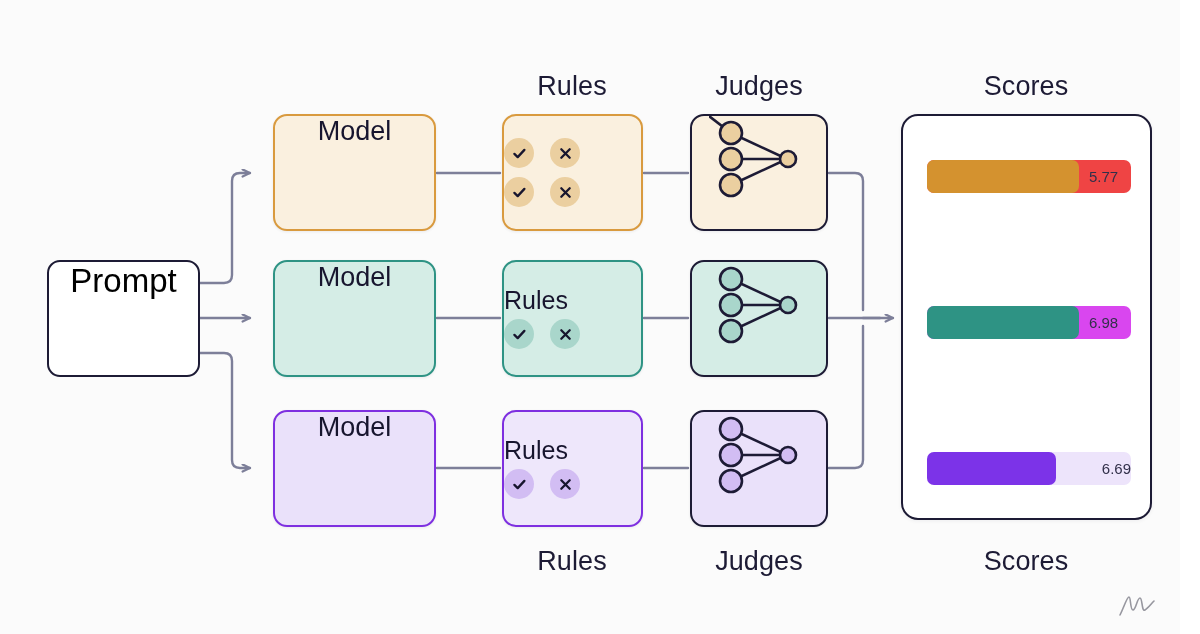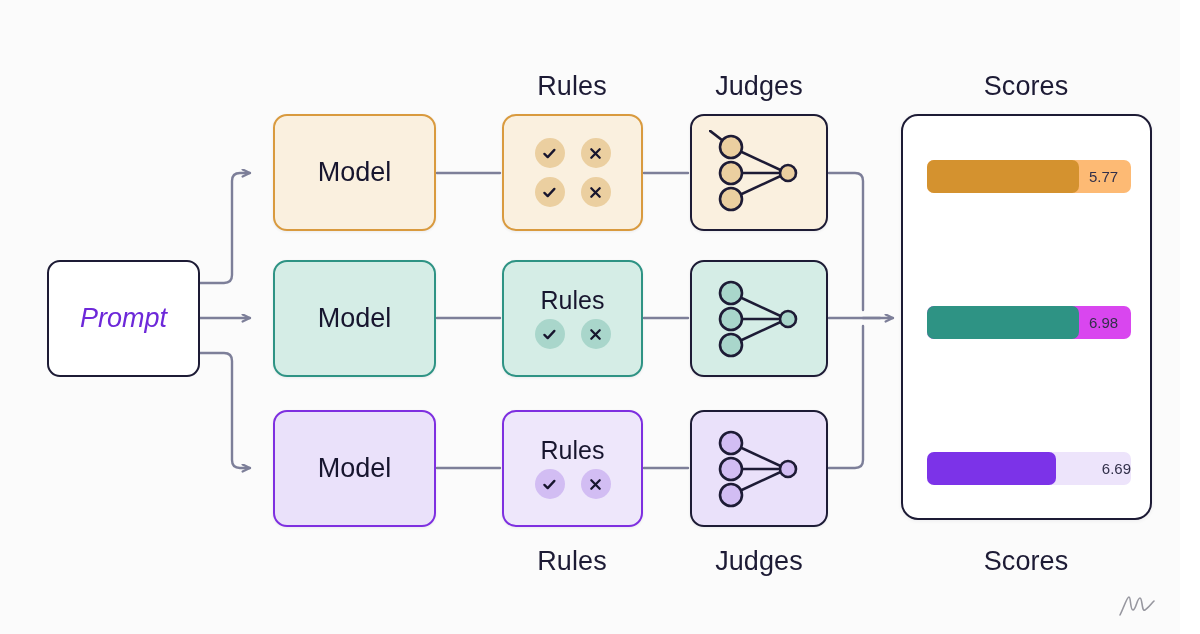--- a/index.html
+++ b/index.html
@@ -33,33 +33,32 @@
     white-space: nowrap;
     text-align: center;
   }
 
   
   .node {
     position: absolute;
     box-sizing: border-box;
     border-radius: 14px;
     display: flex;
-    align-items: center;
+    align-items: flex-start;
     justify-content: center;
   }
 
   .prompt-box {
     left: 47px; top: 260px;
     width: 153px; height: 117px;
     background: #ffffff;
     border: 2.4px solid #1d1b35;
     border-radius: 13px;
-    font-size: 27px;
-    color: #6d28d9;
-    font-style: italic;
+    font-size: 33px;
+    color: #000000;
   }
 
   .model-box {
     width: 163px; height: 117px;
     left: 273px;
     font-size: 27px;
     color: #17152e;
     border-width: 2.6px;
     border-style: solid;
     box-shadow: 0 1px 3px rgba(20,18,45,.07);
@@ -301,21 +300,21 @@
       </g>
       <circle cx="22" cy="17" r="11" fill="#D2BDF3" stroke="#1d1b35" stroke-width="2.6"></circle>
       <circle cx="22" cy="43" r="11" fill="#D2BDF3" stroke="#1d1b35" stroke-width="2.6"></circle>
       <circle cx="22" cy="69" r="11" fill="#D2BDF3" stroke="#1d1b35" stroke-width="2.6"></circle>
       <circle cx="79" cy="43" r="8" fill="#D2BDF3" stroke="#1d1b35" stroke-width="2.6"></circle>
     </svg>
   </div>
 
   <div class="scores-panel">
 
-    <div class="score-track" style="top:44px; background:#fdba74;">
+    <div class="score-track" style="top:44px; background:#ef4444;">
       <div class="score-fill" style="width:152px; background:#D4922F;"></div>
       <span class="score-value">5.77</span>
     </div>
 
     <div class="score-track" style="top:190px; background:#d946ef;">
       <div class="score-fill" style="width:152px; background:#2E9384;"></div>
       <span class="score-value">6.98</span>
     </div>
 
     <div class="score-track" style="top:336px; background:#EDE4FB;gap:36px;">

